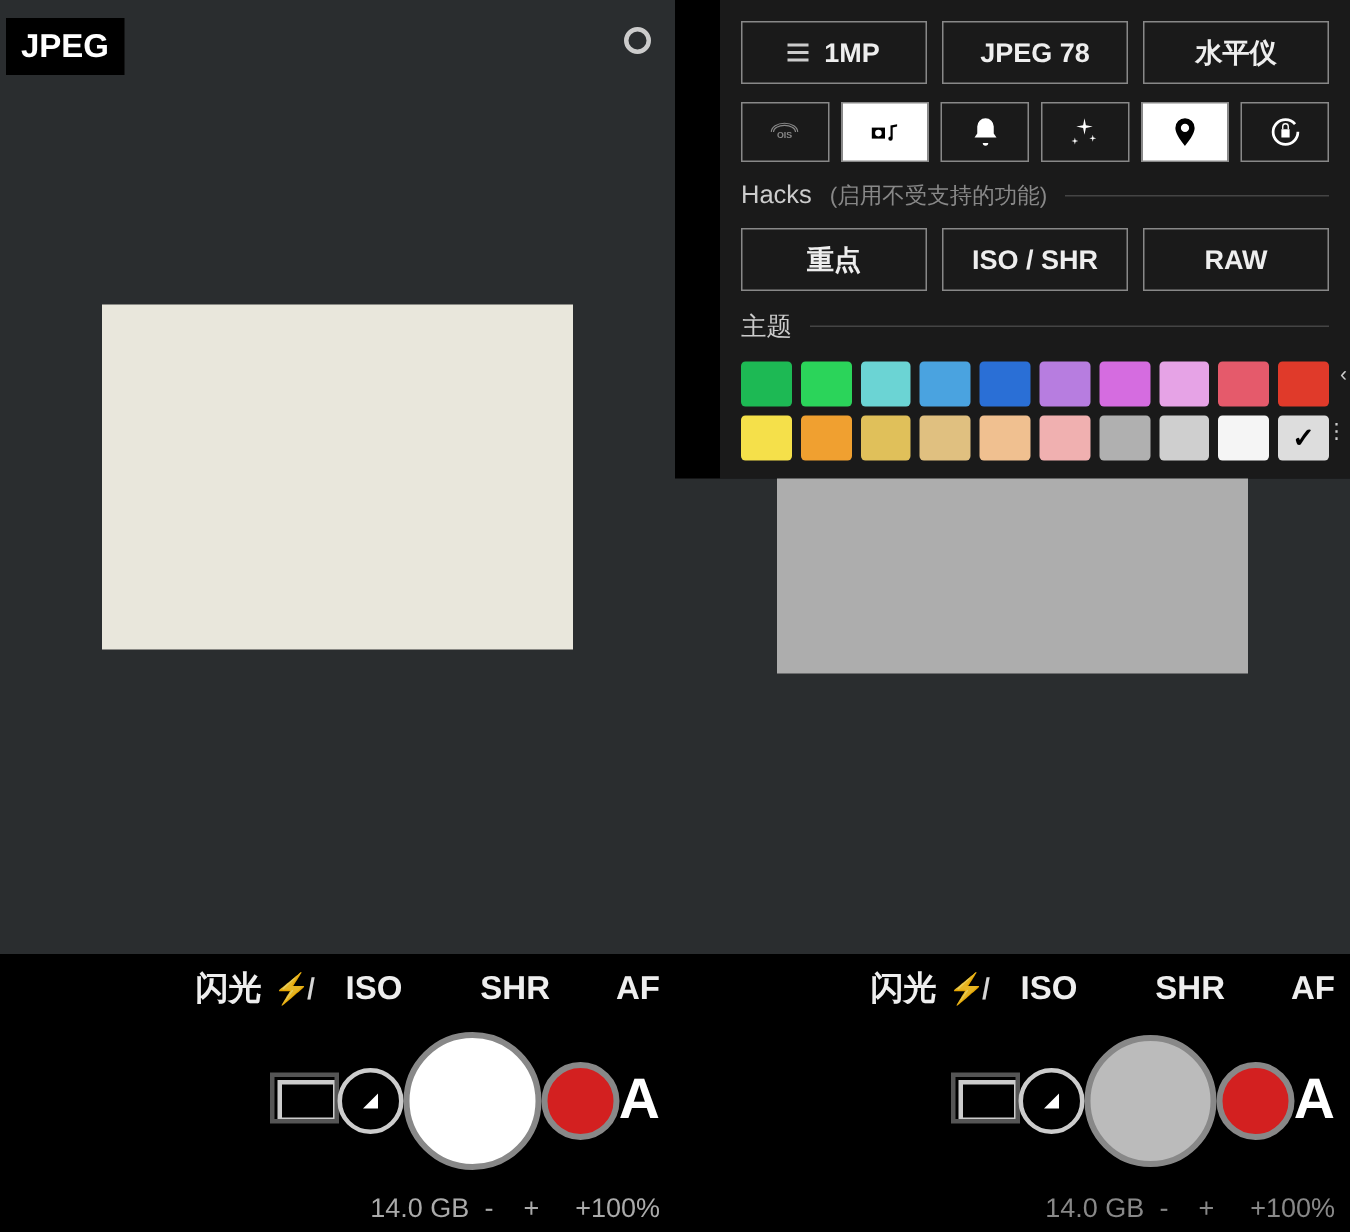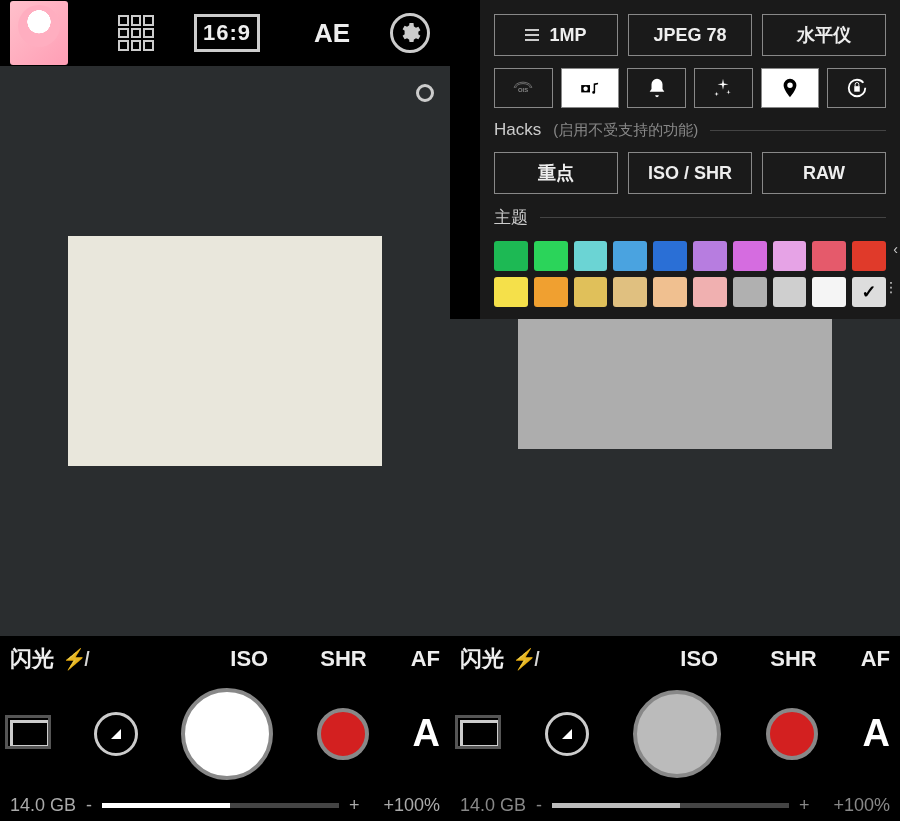--- a/index.html
+++ b/index.html
@@ -94,20 +94,21 @@
     background: #e9e7dc;
   }
 
   
   .bottom {
     height: 185px;
     background: #000;
     display: flex;
     flex-direction: column;
     padding: 8px 10px 4px;
+    align-items: flex-end;
   }
   .brow1 {
     display: flex;
     align-items: center;
     font-size: 22px;
     font-weight: bold;
     color: #eee;
     height: 30px;
   }
   .brow1 .flash { margin-right: 8px; }
@@ -256,42 +257,22 @@
   .right .brow3 .slider::before { width: 54%; background:#bbb; }
   .right .brow3 { color: #888; }
 
   .hamburger { display:flex; flex-direction:column; gap:3px; margin-right:10px; }
   .hamburger span { width:14px; height:2px; background:#ccc; }
 </style>
 </head>
 <body>
 
 <div class="panel left">
-  <div class="left-top">
-    <div class="thumb"></div>
-    <div class="grid-icon">
-      <span></span>
-        <span></span>
-        <span></span>
-        <span></span>
-        <span></span>
-        <span></span>
-        <span></span>
-        <span></span>
-        <span></span>
-    </div>
-    <div class="ratio-box">16:9</div>
-    <div class="ae">AE</div>
-    <div class="gear">
-      <svg viewBox="0 0 24 24" width="24" height="24">
-          <path fill="#ccc" d="M12 8a4 4 0 100 8 4 4 0 000-8zm8.4 4a8.5 8.5 0 00-.1-1.2l2.1-1.6-2-3.5-2.5 1a8.3 8.3 0 00-2-1.2L15.5 2h-4l-.4 2.5a8.3 8.3 0 00-2 1.2l-2.5-1-2 3.5 2.1 1.6A8.5 8.5 0 006.6 12a8.5 8.5 0 00.1 1.2l-2.1 1.6 2 3.5 2.5-1a8.3 8.3 0 002 1.2l.4 2.5h4l.4-2.5a8.3 8.3 0 002-1.2l2.5 1 2-3.5-2.1-1.6a8.5 8.5 0 00.1-1.2z"></path>
-        </svg>
-    </div>
-  </div>
   <div class="left-main">
+    <div class="badge-jpeg">JPEG</div>
     <div class="focus-dot"></div>
     <div class="preview-left"></div>
   </div>
   <div class="bottom">
     <div class="brow1">
       <span class="flash">闪光</span>
       <span class="flash-off">⚡̸</span>
       <span class="spacer"></span>
       <span class="iso">ISO</span>
       <span class="shr">SHR</span>

